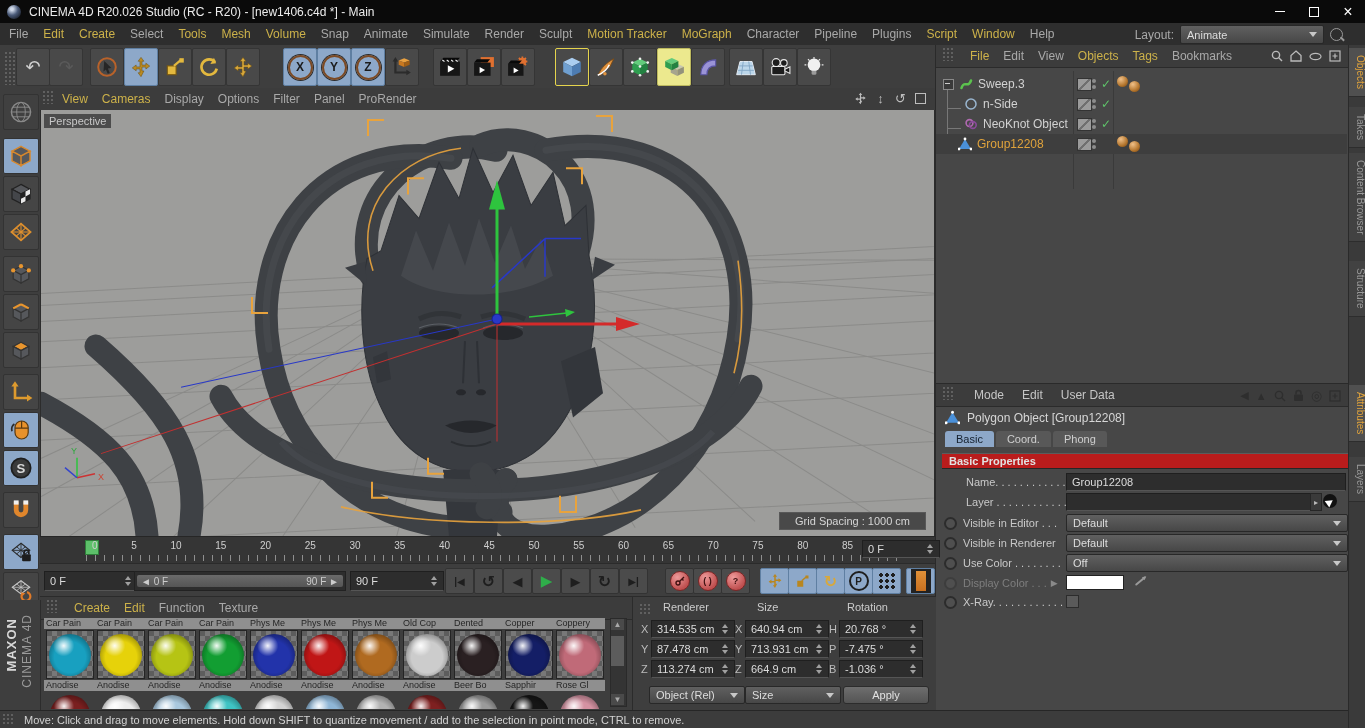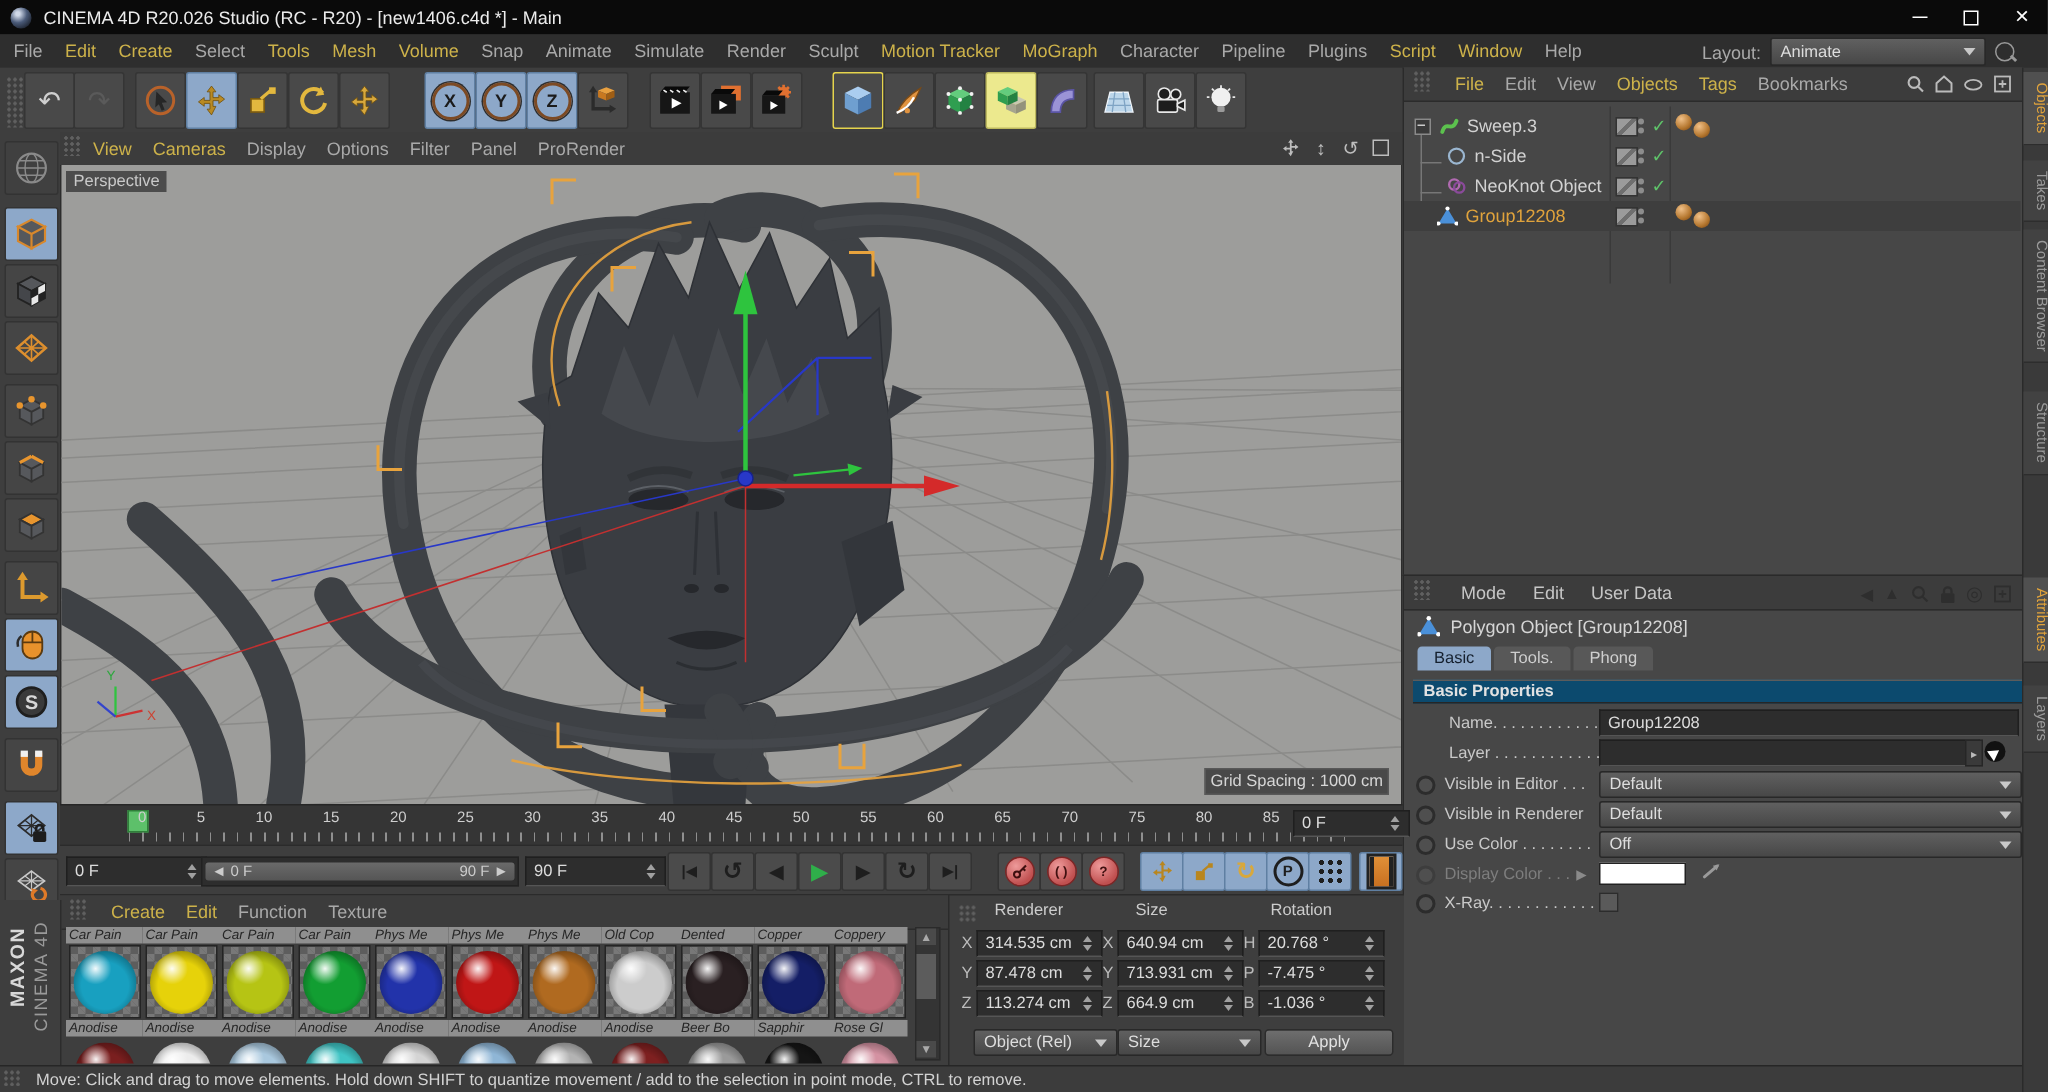--- a/index.html
+++ b/index.html
@@ -46,21 +46,21 @@
   .lb{position:absolute;left:3px;width:34px;height:34px;background:#454545;border:1px solid #333;
     border-radius:2px;display:flex;align-items:center;justify-content:center;}
   .lb.on{background:#8da8c9;}
   .lb svg{width:24px;height:24px;}
   
   #vpmenu{left:40px;top:88px;width:895px;height:22px;background:#3c3c3c;border-bottom:1px solid #2a2a2a;}
   #vpmenu .items{gap:14px;padding-left:6px;}
   #viewport{left:41px;top:110px;width:893px;height:426px;background:#9d9d9b;border-right:1px solid #2c2c2c;}
   #persp{position:absolute;left:3px;top:4px;background:#4c4c4c;color:#c9c9c9;padding:1px 5px;font-size:11px;}
   #gridlabel{position:absolute;right:8px;bottom:6px;background:rgba(66,66,66,.92);color:#d6d6d6;
-    padding:2px 3px;font-size:11px;border:1px solid #585858;}
+    padding:2px 15px;font-size:11px;border:1px solid #585858;}
   .vpnav{display:flex;gap:3px;position:absolute;right:6px;top:2px;}
   .vpnav .nbtn{width:17px;height:17px;display:flex;align-items:center;justify-content:center;color:#bdbdbd;font-size:13px;}
   .nbtn .box{width:9px;height:9px;border:1px solid #bdbdbd;}
   
   #ompanel{left:935px;top:45px;width:413px;height:338px;background:#474747;border-left:1px solid #2a2a2a;}
   .pmenu{height:22px;background:#3c3c3c;border-bottom:1px solid #2b2b2b;display:flex;align-items:center;gap:14px;}
   .pmenu .handle{height:14px;}
   .hicons{position:absolute;display:flex;gap:7px;align-items:center;}
   .om-row{position:absolute;left:0;width:411px;height:20px;display:flex;align-items:center;}
   .om-row.selrow{background:#3e3e3e;}
@@ -75,21 +75,21 @@
   .visdots i{width:4px;height:4px;border-radius:50%;background:#8d8d8d;}
   .ocheck{position:absolute;left:165px;color:#5fc46a;font-size:12px;font-weight:bold;}
   .tagdots{position:absolute;left:181px;display:flex;}
   .tagdots i{width:11px;height:11px;border-radius:50%;margin-right:1px;
     background:radial-gradient(circle at 35% 30%,#f0c088,#b4762e 60%,#6e3e10);}
   .treeline{position:absolute;background:#777;}
   
   #atpanel{left:935px;top:383px;width:413px;height:345px;background:#474747;border-left:1px solid #2a2a2a;border-top:1px solid #2a2a2a;}
   .attab{padding:2px 11px;background:#585858;color:#cfcfcf;border-radius:3px 3px 0 0;font-size:11px;margin-right:2px;}
   .attab.active{background:#8da8c9;color:#15202e;}
-  .section{background:#0c4a6e;border-top:1px solid #5c5c5c;border-bottom:1px solid #262626;
+  .section{background:#b91c1c;border-top:1px solid #5c5c5c;border-bottom:1px solid #262626;
     color:#e2e2e2;font-weight:bold;padding:1px 7px;}
   .fld{background:#2d2d2d;border:1px solid #1f1f1f;border-bottom-color:#555;color:#dcdcdc;
     display:flex;align-items:center;padding:0 5px;height:16px;}
   .arow{position:absolute;left:8px;display:flex;align-items:center;height:18px;}
   .kfc{width:9px;height:9px;border:2px solid #2c2c2c;border-radius:50%;background:#4f4f4f;margin-right:6px;}
   .kfc.dim{border-color:#3d3d3d;}
   .alabel{color:#c9c9c9;font-size:11px;}
   .alabel.dim{color:#7e7e7e;}
   .spin{width:9px;height:14px;display:flex;flex-direction:column;align-items:center;justify-content:center;gap:2px;margin-left:4px;}
   .spin::before{content:"";border:3px solid transparent;border-bottom:4px solid #a0a0a0;}
@@ -129,21 +129,21 @@
     border:1px solid #7c2626;display:flex;align-items:center;justify-content:center;color:#401010;font-size:9px;font-weight:bold;}
   .gold{color:#d8a83c;}
   .pcircle{width:16px;height:16px;border:2px solid #1e1e1e;border-radius:50%;display:flex;align-items:center;
     justify-content:center;font-size:10px;color:#1e1e1e;font-weight:bold;}
   .dotgrid{width:18px;height:18px;background:radial-gradient(#1e1e1e 1.6px,transparent 1.8px);background-size:6px 6px;}
   .film{width:16px;height:20px;background:linear-gradient(#e09038,#c87020);border:2px solid #222;
     box-shadow:inset 3px 0 #222,inset -3px 0 #222;}
   
   #matpanel{left:40px;top:596px;width:592px;height:114px;background:#3e3e3e;border-top:1px solid #2b2b2b;}
   #matgrid{position:absolute;left:4px;top:21px;display:flex;}
-  .mat{width:51px;display:flex;flex-direction:column;align-items:center;font-style:italic;}
+  .mat{width:51px;display:flex;flex-direction:column;align-items:center;}
   .mchip{width:47px;height:11px;background:#8f8f8f;color:#262626;font-size:9px;overflow:hidden;
     text-align:left;padding:0 2px;line-height:11px;margin-bottom:1px;}
   .mthumb{width:46px;height:47px;border:1px solid #242424;
     background-image:linear-gradient(45deg,#787878 25%,transparent 25%,transparent 75%,#787878 75%),
       linear-gradient(45deg,#787878 25%,#5d5d5d 25%,#5d5d5d 75%,#787878 75%);
     background-size:10px 10px;background-position:0 0,5px 5px;
     display:flex;align-items:center;justify-content:center;}
   .sphere{width:42px;height:42px;border-radius:50%;background-color:var(--c);
     background-image:radial-gradient(circle at 35% 28%,rgba(255,255,255,.95),rgba(255,255,255,0) 26%),
       radial-gradient(circle at 50% 55%,rgba(0,0,0,0) 50%,rgba(0,0,0,.55) 96%);}
@@ -724,21 +724,21 @@
           <circle cx="7" cy="2" r="1.4"></circle>
           <circle cx="13" cy="12" r="1.4"></circle>
           <circle cx="1" cy="12" r="1.4"></circle>
         </g>
       </svg>
     <span style="font-size:12px;color:#d6d6d6;">Polygon Object [Group12208]</span>
   </div>
 
   <div class="flex" style="position:absolute;left:9px;top:47px;">
     <span class="attab active">Basic</span>
-    <span class="attab">Tools.</span>
+    <span class="attab">Coord.</span>
     <span class="attab">Phong</span>
   </div>
 
   <div class="section" style="position:absolute;left:6px;top:69px;width:394px;">Basic Properties</div>
 
   <div class="arow" style="top:89px;left:30px;">
     <span class="alabel">Name. . . . . . . . . . . . .</span>
   </div>
   <div class="fld" style="position:absolute;left:130px;top:89px;width:268px;">
     <span>Group12208</span>

